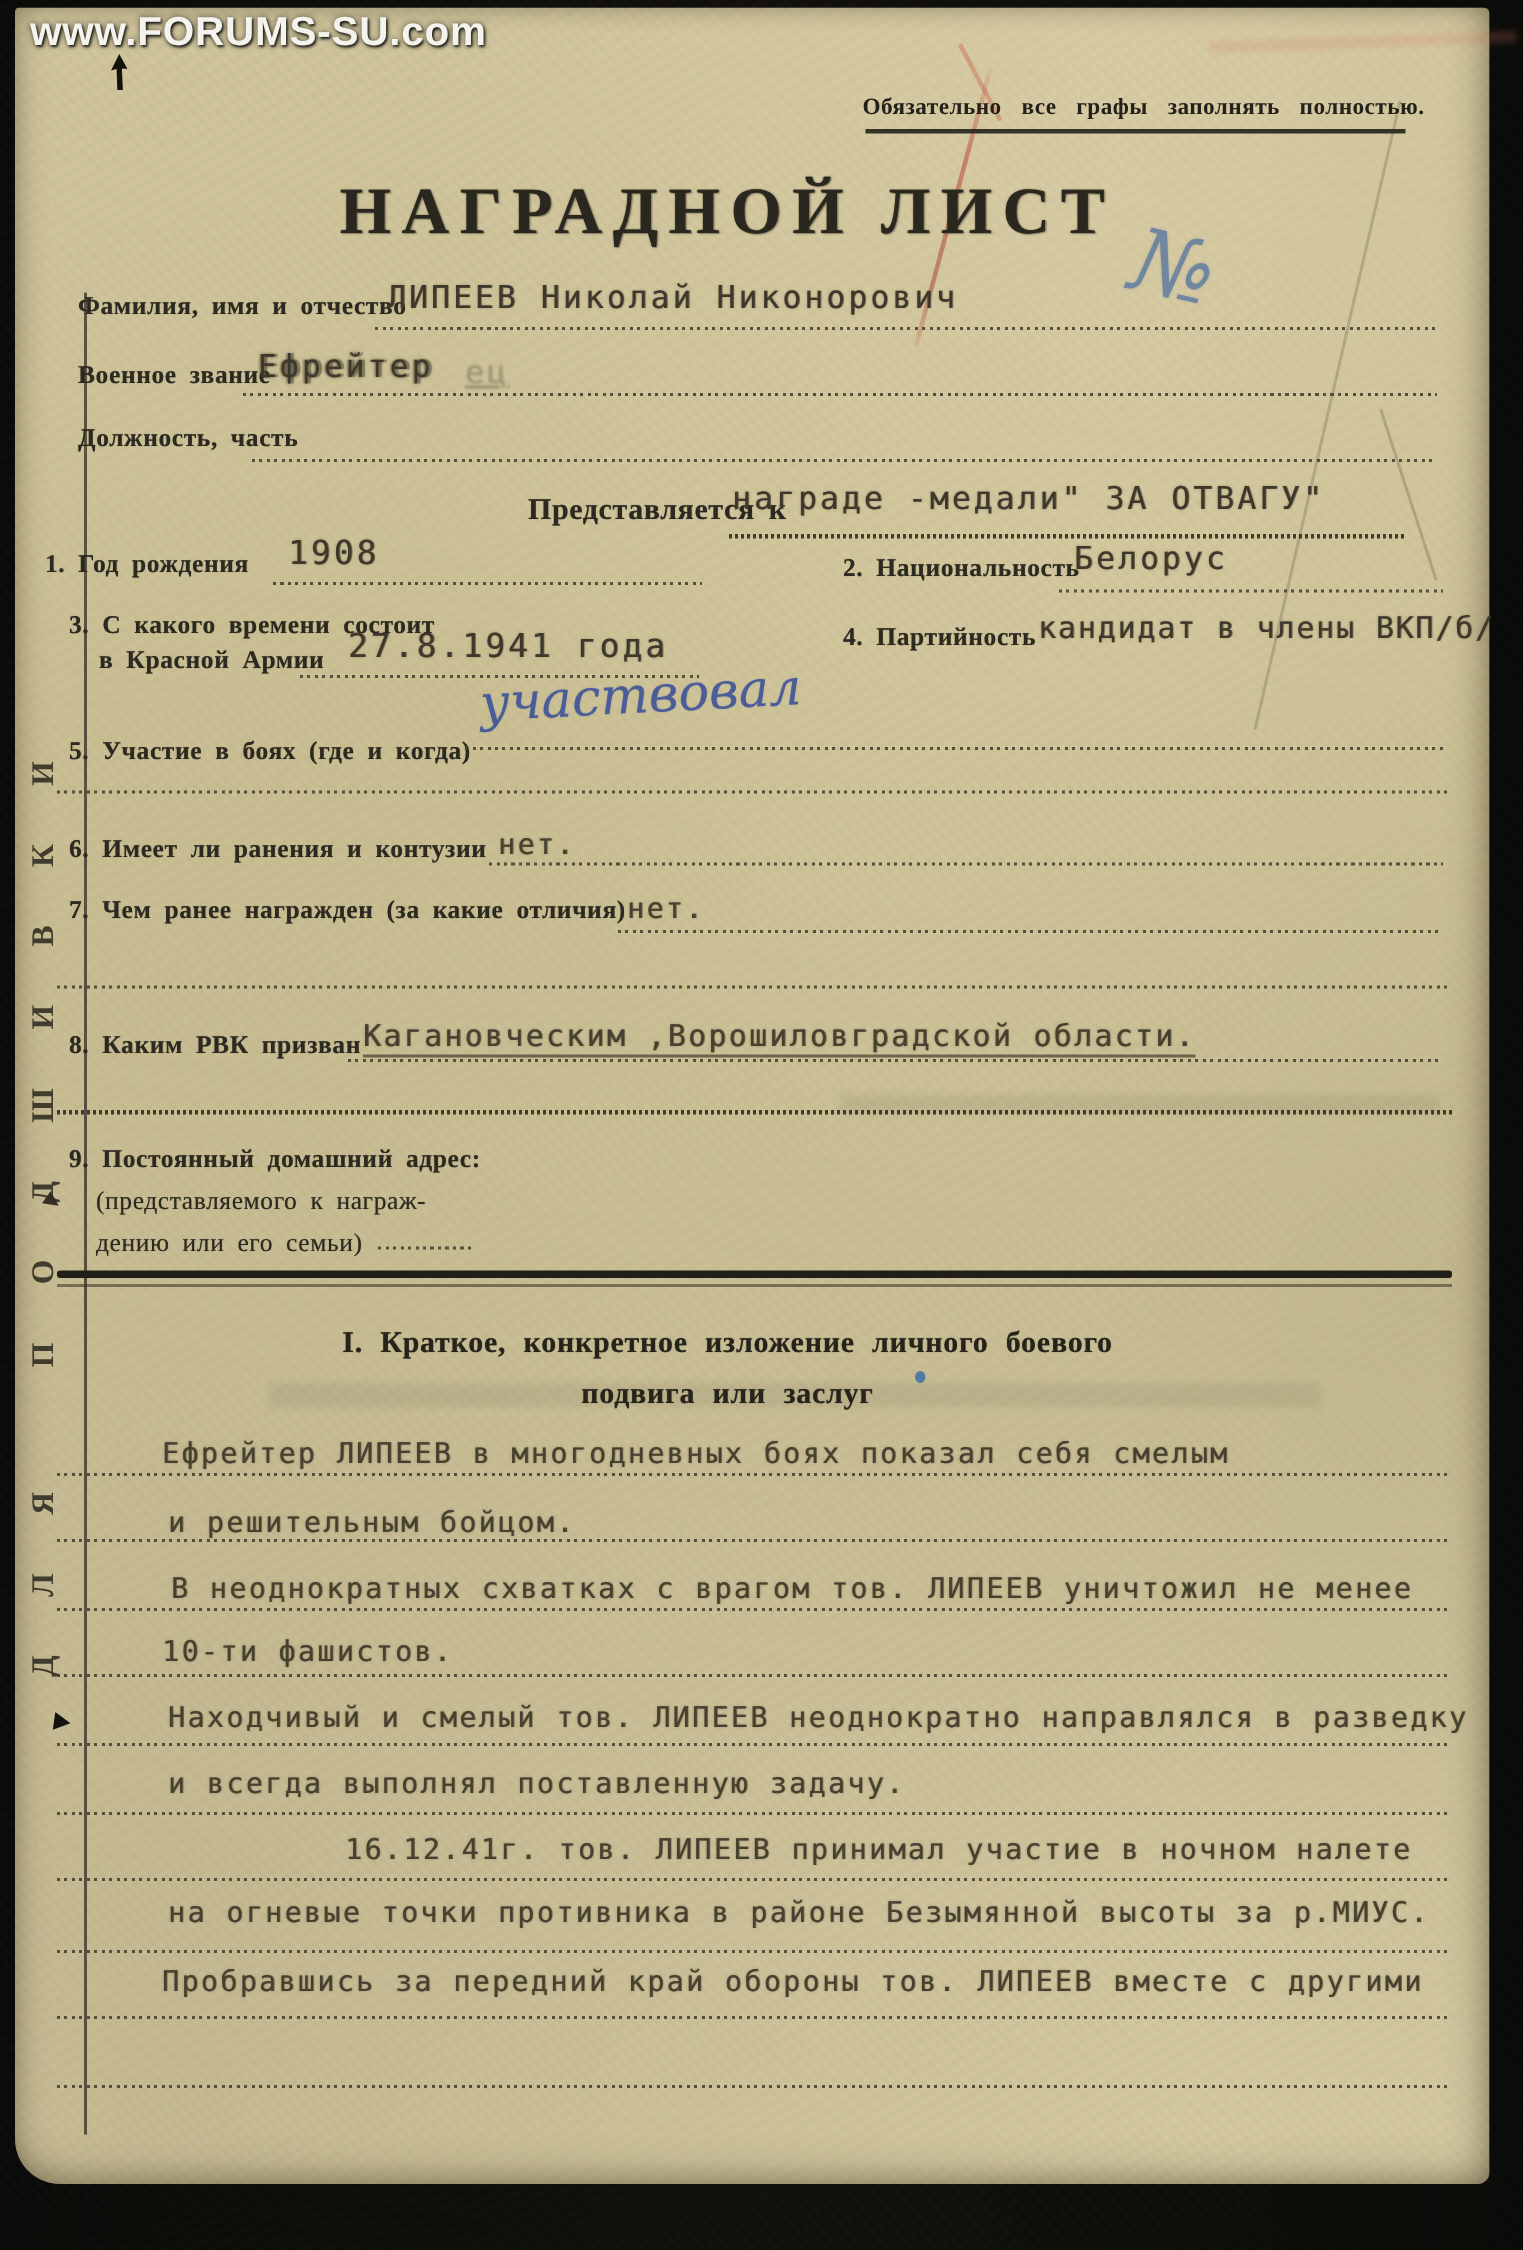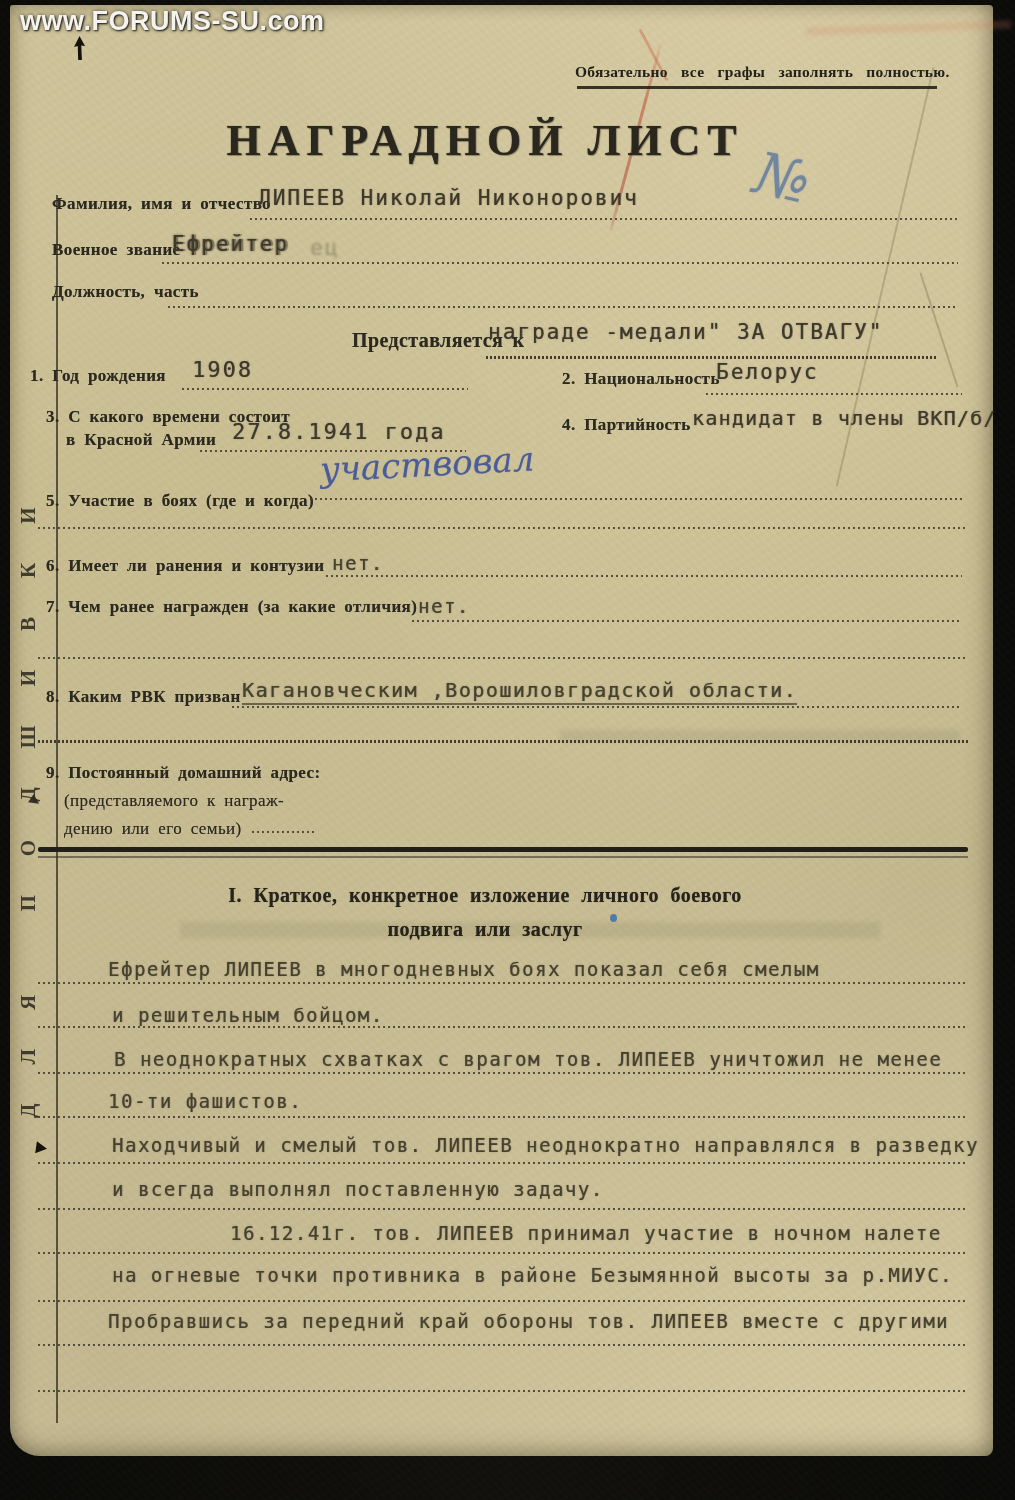--- a/index.html
+++ b/index.html
@@ -44,21 +44,21 @@
              font-size:44px;font-weight:bold;color:#2a271e;letter-spacing:7px;white-space:nowrap;
              text-shadow:0 0 1px rgba(42,39,30,.8),1px 1px 1px rgba(42,39,30,.35);}
   .handwritten{position:absolute;font-family:"DejaVu Serif",serif;font-style:italic;
                color:#41559a;transform:rotate(-3deg);opacity:.92;
                text-shadow:0 0 1px rgba(65,85,154,.5);}
   .num-mark{position:absolute;left:755px;top:144px;font-family:"DejaVu Serif",serif;
             font-style:italic;font-size:58px;color:#59779f;transform:rotate(13deg);
             opacity:.8;text-shadow:0 0 2px rgba(89,119,159,.45);}
   .smudged{filter:blur(.4px);
            text-shadow:2px 0 1px rgba(58,52,38,.55),-1px 0 1px rgba(58,52,38,.45),0 0 3px rgba(58,52,38,.4);}
-  .ghost{opacity:.32;filter:blur(.8px);}
+  .ghost{opacity:.32;filter:blur(.8px);text-decoration:underline;}
   .divider-thick{position:absolute;left:38px;top:847px;width:930px;height:5px;background:#211f17;border-radius:2px;}
   .divider-thin{position:absolute;left:38px;top:856px;width:930px;height:2px;background:rgba(52,48,36,.55);}
   .sec-head{position:absolute;left:40px;width:890px;text-align:center;font-weight:bold;
             font-size:20px;color:#26231b;letter-spacing:.5px;word-spacing:6px;white-space:nowrap;
             text-shadow:0 0 .7px rgba(38,35,27,.6);}
   .bline{position:absolute;font-family:"DejaVu Sans Mono",monospace;font-size:19px;
          letter-spacing:1.5px;color:#46402f;white-space:nowrap;
          text-shadow:.5px 0 .4px rgba(62,55,40,.5),0 0 2px rgba(62,55,40,.28);}
   
   .v-rule{position:absolute;left:56px;top:195px;width:2px;height:1228px;background:rgba(40,36,26,.7);}

